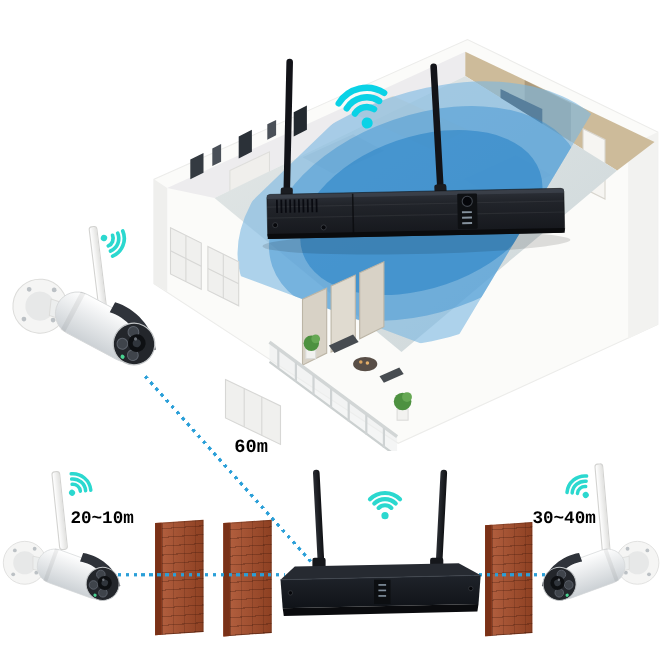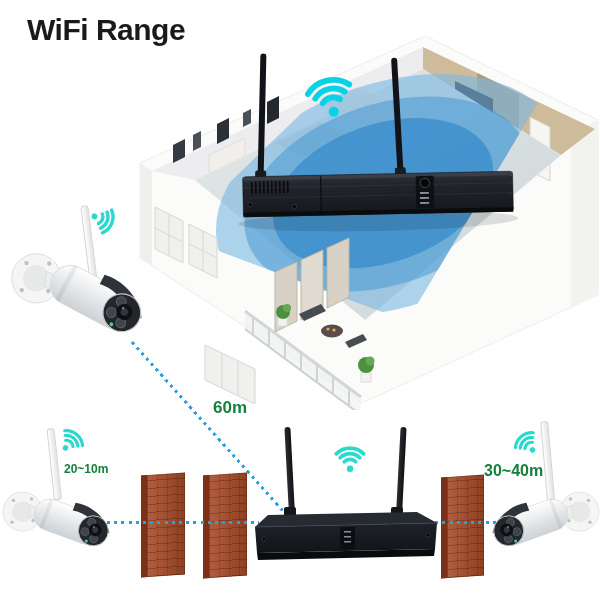--- a/index.html
+++ b/index.html
@@ -1,23 +1,23 @@
 <!DOCTYPE html>
 <html><head>
 <meta charset="utf-8">
 <style>
   html,body{margin:0;padding:0;background:#fff;}
   .stage{position:relative;width:600px;height:600px;background:#ffffff;overflow:hidden;
          font-family:"Liberation Sans",sans-serif;}
   .abs{position:absolute;}
   .title{position:absolute;left:27px;top:13px;font-size:30px;font-weight:700;
          letter-spacing:-0.5px;color:#1a1a1a;}
-  .lbl{position:absolute;font-weight:700;color:#15803d;white-space:nowrap;}
+  .lbl{position:absolute;font-weight:700;color:#000000;white-space:nowrap;font-family:Liberation Mono, monospace;}
   .lbl-60{left:213px;top:398px;font-size:17px;}
-  .lbl-left{left:64px;top:462px;font-size:12px;}
+  .lbl-left{left:64px;top:462px;font-size:16px;}
   .lbl-right{left:484px;top:462px;font-size:16px;}
   .dots{position:absolute;height:3px;
         background-image:repeating-linear-gradient(90deg,#2a9fd8 0 3px,rgba(0,0,0,0) 3px 7.2px);}
   .dots-diag{left:133px;top:341px;width:226px;transform-origin:0 0;transform:rotate(48.2deg);}
   .dots-h1{left:107px;top:521px;width:152px;}
   .dots-h2{left:428px;top:521px;width:74px;}
   .wifi{position:absolute;}
   .wifi svg{display:block;width:100%;height:100%;}
   .wifi-large{color:#0ad2e6;}
   .wifi-small{color:#2bd8cf;}
@@ -32,21 +32,20 @@
           repeating-linear-gradient(0deg,rgba(50,16,6,.28) 0 1px,rgba(0,0,0,0) 1px 8px),
           repeating-linear-gradient(90deg,rgba(50,16,6,.18) 0 1px,rgba(0,0,0,0) 1px 10px),
           linear-gradient(90deg,rgba(255,255,255,.10),rgba(0,0,0,.16));
         border-left:6px solid #7a3117;box-shadow:inset 0 0 0 1px rgba(0,0,0,.15);}
 </style>
 </head>
 <body>
 
 <div class="stage">
 
-  <div class="title">WiFi Range</div>
 
   <svg class="abs" style="left:125px;top:25px" width="475" height="385" viewBox="0 0 475 385">
     <defs>
       <clipPath id="floorClip">
         <polygon points="70,155 298,44 436,130 240,295"></polygon>
         <polygon points="27,148 298,22 298,44 70,155"></polygon>
         <polygon points="298,22 470,104 436,130 298,44"></polygon>
       </clipPath>
       <linearGradient id="nvrG" x1="0" y1="0" x2="0" y2="1">
         <stop offset="0" stop-color="#2e323a"></stop>

